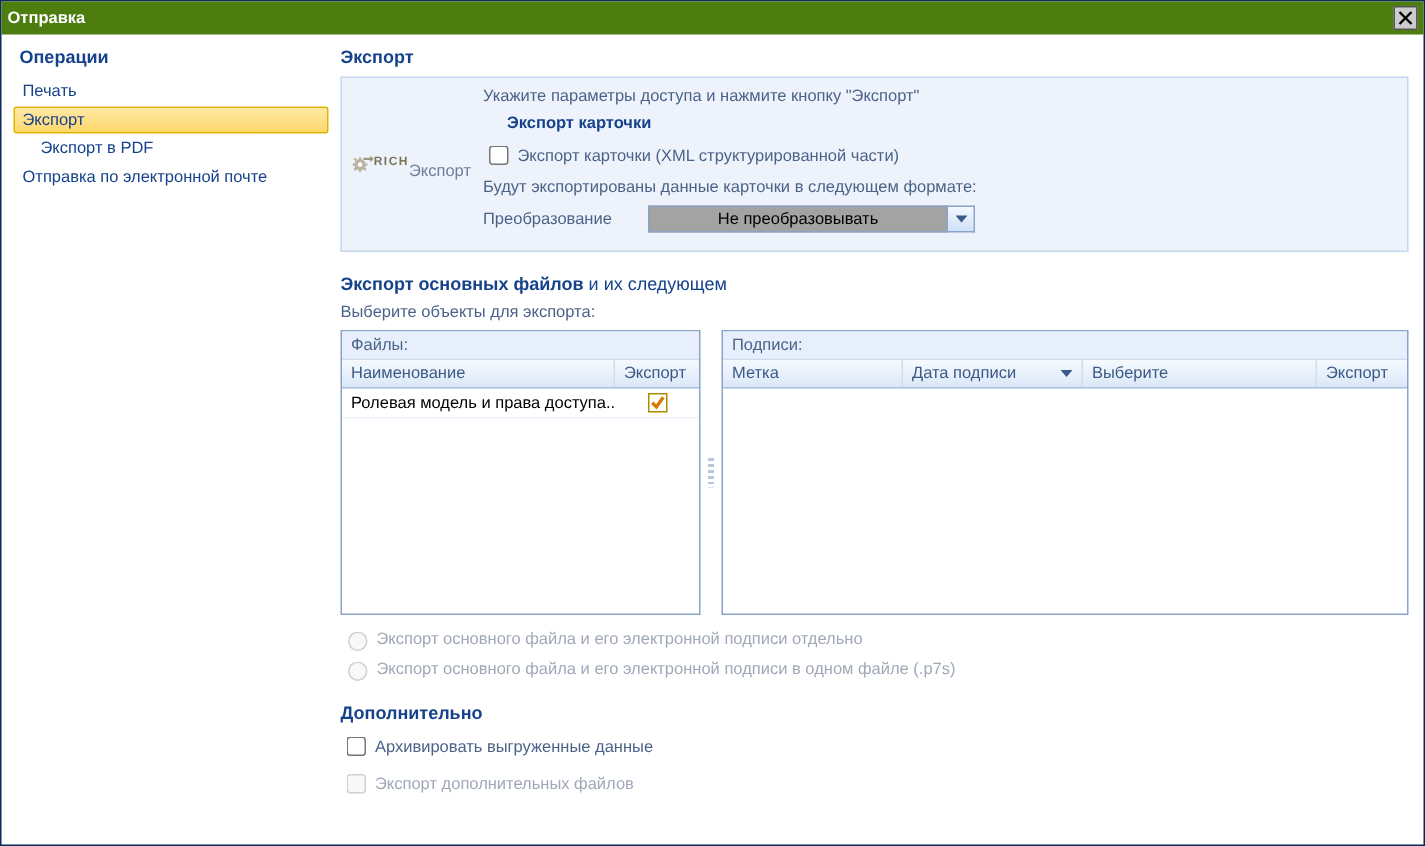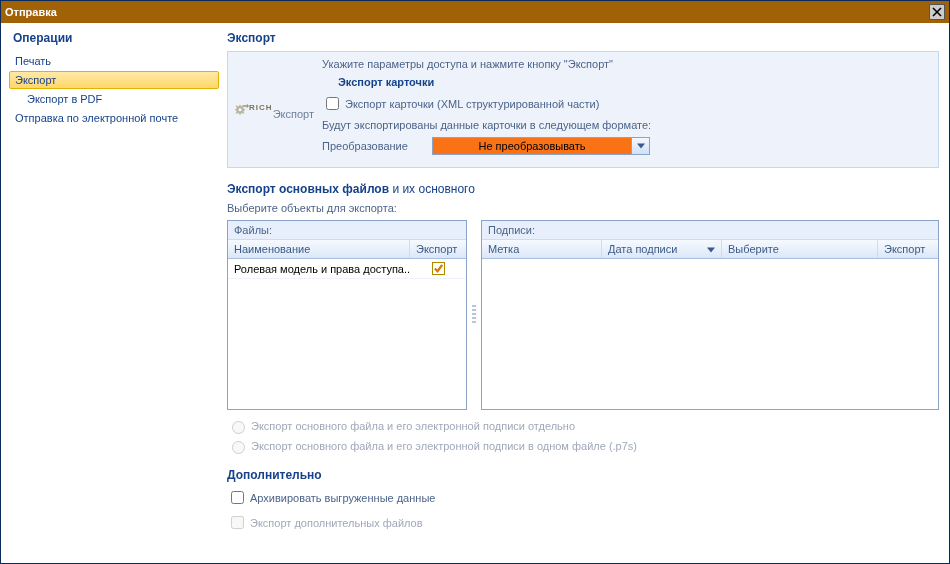--- a/index.html
+++ b/index.html
@@ -1,18 +1,18 @@
 <!DOCTYPE html>
 <html><head>
 <meta charset="utf-8">
 <style>
   * { box-sizing: border-box; }
   html, body { margin: 0; padding: 0; height: 100%; font-family: Tahoma, Verdana, sans-serif; font-size: 11px; color: #000; }
   .window { width: 950px; height: 564px; background: #fff; border: 1px solid #0a2b5c; position: relative; display: flex; flex-direction: column; }
-  .titlebar { background: #a16207; color: #fff; height: 22px; display: flex; align-items: center; padding: 0 4px; font-weight: bold; }
+  .titlebar { background: #4d7c0f; color: #fff; height: 22px; display: flex; align-items: center; padding: 0 4px; font-weight: bold; }
   .titlebar .spacer { flex: 1; }
   .close-btn { width: 16px; height: 16px; background: #ccc; border: 1px solid #555; display: flex; align-items: center; justify-content: center; font-size: 12px; line-height: 1; cursor: pointer; color: #000; font-weight: bold; }
   .body { flex: 1; display: flex; overflow: hidden; }
   .sidebar { width: 220px; padding: 6px 2px 6px 8px; }
   .sidebar-title { color: #15428b; font-weight: bold; font-size: 12px; padding: 2px 4px 6px 4px; }
   .nav-item { padding: 3px 6px; color: #15428b; cursor: pointer; border-radius: 2px; margin: 1px 0; }
   .nav-item.indent { padding-left: 18px; }
   .nav-item.selected { background: linear-gradient(#ffe9a6, #ffd76b); border: 1px solid #e0b400; padding: 2px 5px; }
   .main { flex: 1; padding: 6px 10px 10px 6px; overflow: auto; }
   .main-title { color: #15428b; font-weight: bold; font-size: 12px; padding: 2px 0 6px 0; }
@@ -25,21 +25,21 @@
   .hint { color: #4b6389; margin-bottom: 6px; }
   .sec-title { color: #15428b; font-weight: bold; margin: 2px 0 6px 16px; }
   .chk-row { display: flex; align-items: center; margin: 2px 0 6px 0; color: #4b6389; }
   .chk-row input { margin-right: 6px; }
   .chk-row.disabled { color: #a0a8b8; }
   .chk-row.disabled input { accent-color: #aaa; }
   .desc { color: #4b6389; margin-bottom: 6px; }
   .field-row { display: flex; align-items: center; margin: 6px 0; }
   .field-row label { color: #4b6389; width: 110px; }
   .combo { display: flex; align-items: stretch; }
-  .combo input { width: 200px; border: 1px solid #8ba3c7; background: #f97316; padding: 2px 6px; font: inherit; text-align: center; }
+  .combo input { width: 200px; border: 1px solid #8ba3c7; background: #a3a3a3; padding: 2px 6px; font: inherit; text-align: center; }
   .combo .arrow { width: 18px; border: 1px solid #8ba3c7; border-left: none; background: linear-gradient(#f4f8ff, #cfe0f7); display: flex; align-items: center; justify-content: center; cursor: pointer; }
   .combo .arrow svg { width: 8px; height: 6px; fill: #3a5a8a; }
 
   .sec-head { color: #15428b; font-weight: bold; margin: 14px 0 6px 0; font-size: 12px; }
   .sec-head .ext { font-weight: normal; }
   .subdesc { color: #4b6389; margin-bottom: 6px; }
 
   .lists { display: flex; gap: 4px; }
   .panel { border: 1px solid #8ba3c7; background: #fff; flex-direction: column; display: flex; height: 190px; }
   .panel.files { width: 240px; }
@@ -123,21 +123,21 @@
                 <svg viewBox="0 0 10 6">
                     <path d="M0 0 L10 0 L5 6 Z"></path>
                   </svg>
               </span>
             </div>
           </div>
         </div>
       </div>
 
       <div class="sec-head">
-        <span>Экспорт основных файлов</span><span class="ext"> и их основного</span>
+        <span>Экспорт основных файлов</span><span class="ext"> и их следующем</span>
       </div>
       <div class="subdesc">Выберите объекты для экспорта:</div>
 
       <div class="lists">
         <div class="panel files">
           <div class="panel-title">Файлы:</div>
           <div class="grid-head">
             <div class="gcell" style="flex:1">Наименование</div>
             <div class="gcell" style="width:56px">Экспорт</div>
           </div>

